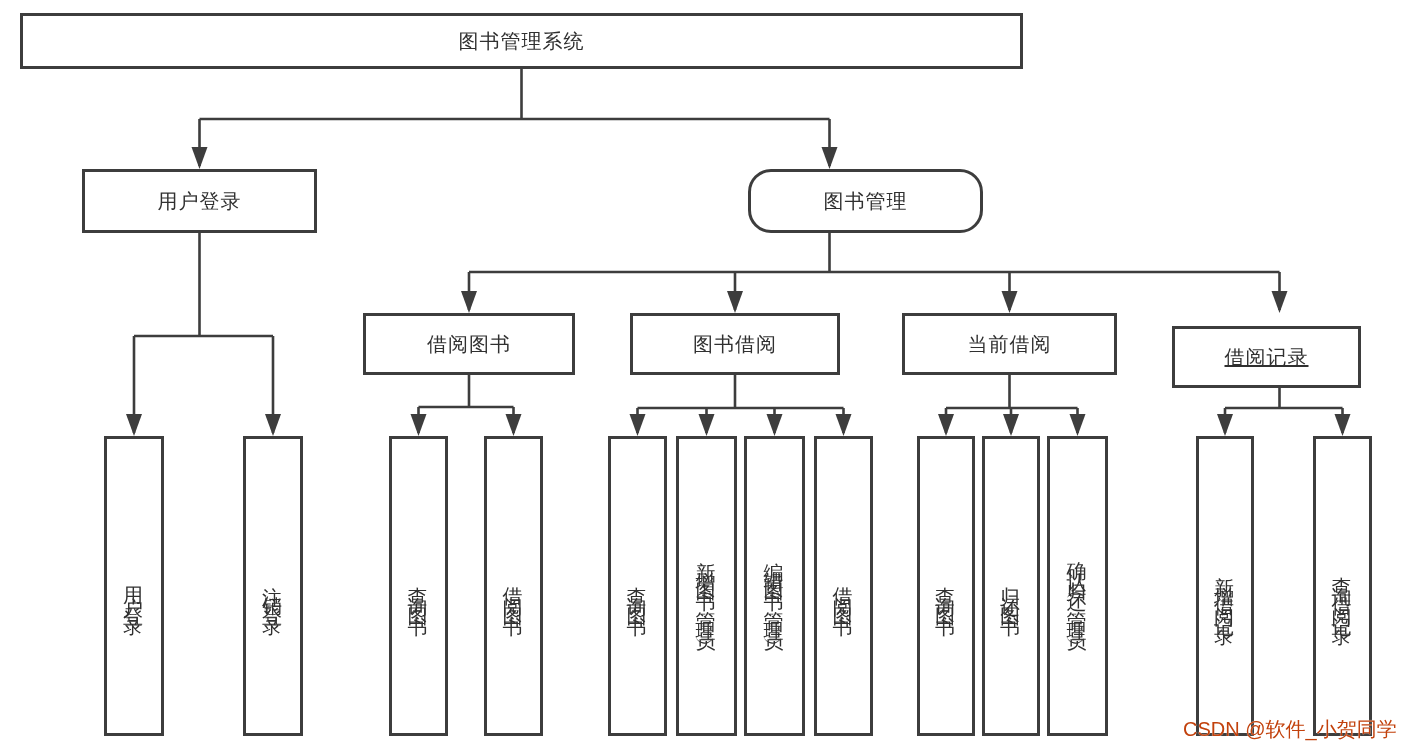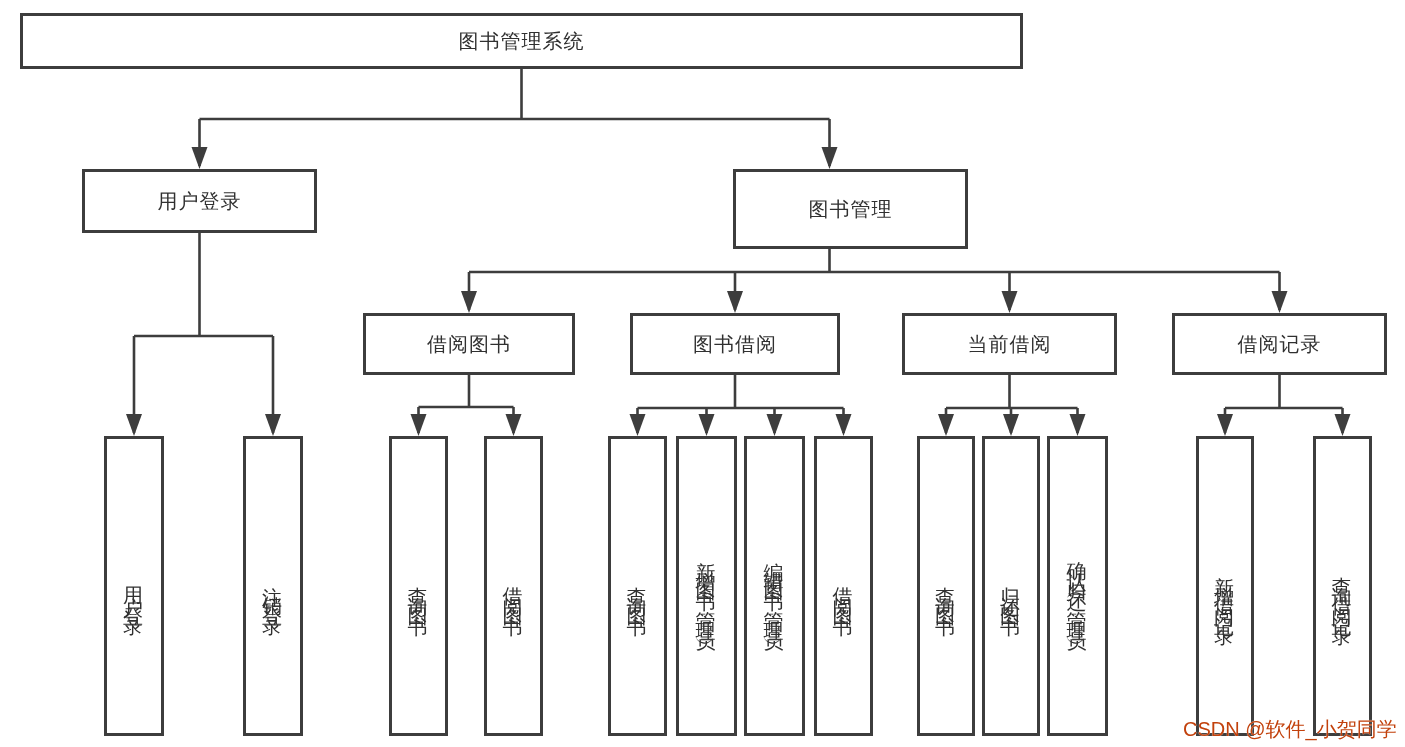--- a/index.html
+++ b/index.html
@@ -87,26 +87,26 @@
       <polygon points="1077.5,436 1069.5,414 1085.5,414"></polygon>
 
       <polygon points="1225,436 1217,414 1233,414"></polygon>
       <polygon points="1342.5,436 1334.5,414 1350.5,414"></polygon>
     </g>
   </svg>
 
   <div class="node hbox" style="left:20px;top:13px;width:1003px;height:56px;">图书管理系统</div>
 
   <div class="node hbox" style="left:82px;top:169px;width:235px;height:64px;">用户登录</div>
-  <div class="node hbox" style="left:733px;top:169px;width:235px;height:80px;">图书管理</div>
+  <div class="node hbox" style="left:748px;top:169px;width:235px;height:64px;border-radius:23px;">图书管理</div>
 
   <div class="node hbox" style="left:363px;top:313px;width:212px;height:62px;">借阅图书</div>
   <div class="node hbox" style="left:630px;top:313px;width:210px;height:62px;">图书借阅</div>
   <div class="node hbox" style="left:902px;top:313px;width:215px;height:62px;font-family:Liberation Serif, serif;">当前借阅</div>
-  <div class="node hbox" style="left:1172px;top:313px;width:215px;height:62px;">借阅记录</div>
+  <div class="node hbox" style="left:1172px;top:326px;width:189px;height:62px;text-decoration:underline;">借阅记录</div>
 
   <div class="node vbox" style="left:104px;top:436px;width:60px;height:300px;">
     <span class="vtxt">用户登录</span>
     </div>
   <div class="node vbox" style="left:243px;top:436px;width:60px;height:300px;">
     <span class="vtxt">注销登录</span>
     </div>
 
   <div class="node vbox" style="left:389px;top:436px;width:59px;height:300px;">
     <span class="vtxt">查询图书</span>

